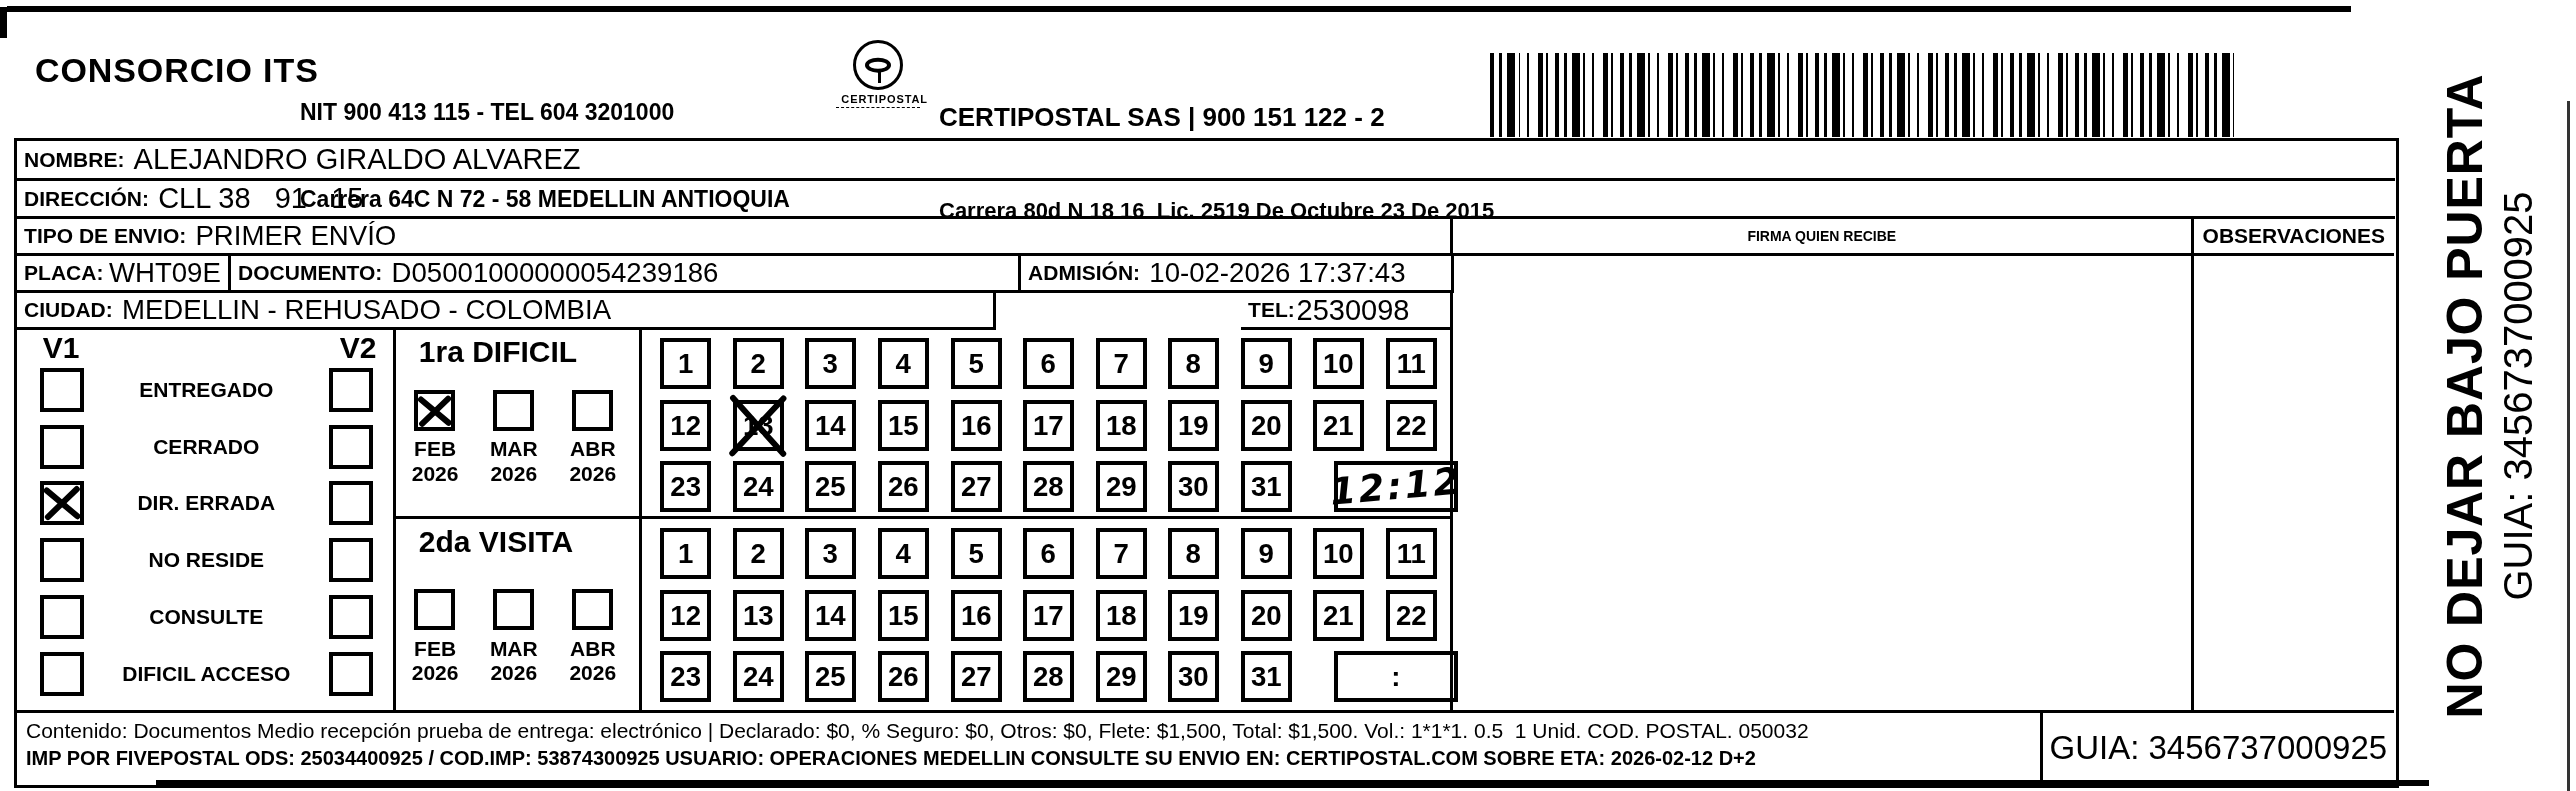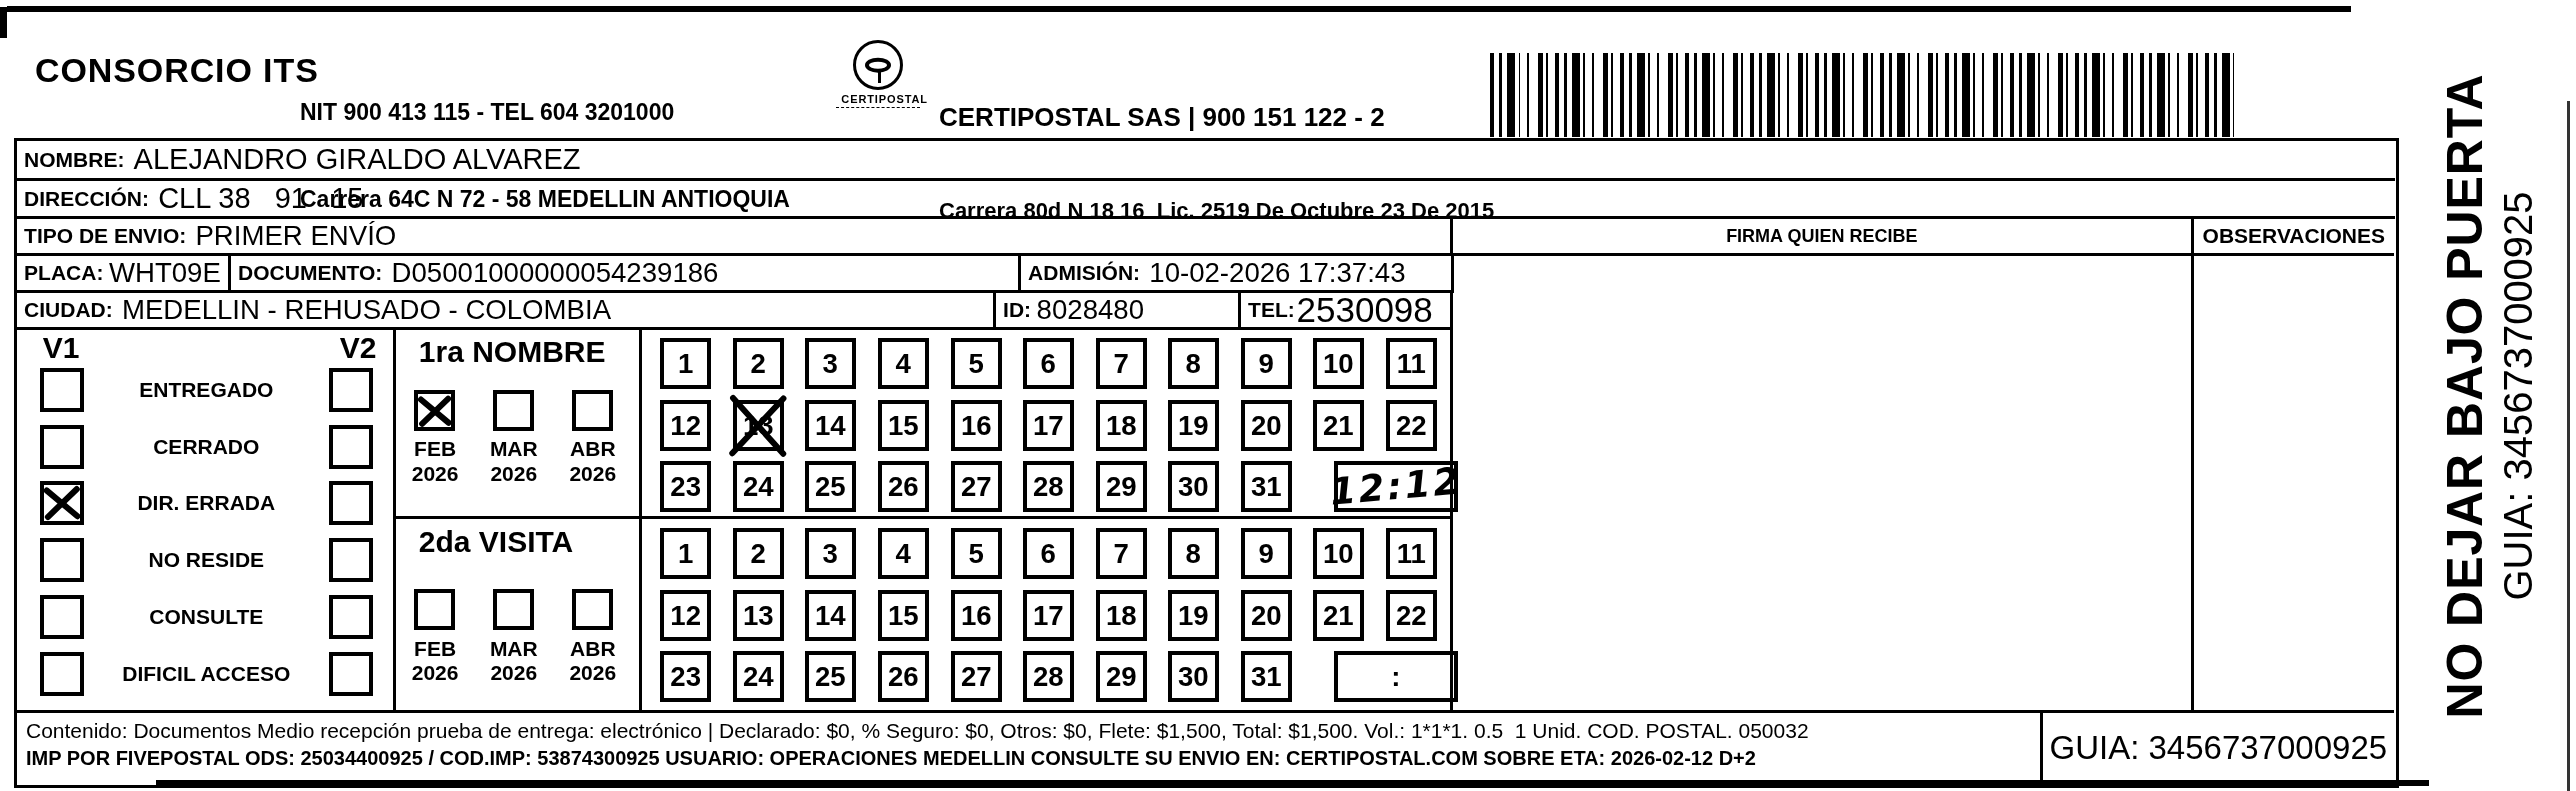--- a/index.html
+++ b/index.html
@@ -39,21 +39,21 @@
   .form { position: absolute; left: 13.8px; top: 138px; width: 2385px; height: 650px; border: 3.7px solid #000; }
   .cell { position: absolute; }
   .bb { border-bottom: 3.7px solid #000; }
   .br { border-right: 3.7px solid #000; }
   .bt { border-top: 3.7px solid #000; }
   .bl { border-left: 3.7px solid #000; }
   .frow { display: flex; align-items: center; padding-left: 7.3px; gap: 9.2px; }
   .lbl { font-weight: bold; font-size: 21px; white-space: pre; }
   .val { font-size: 27.6px; white-space: pre; }
   .val-lg { font-size: 29px; white-space: pre; }
-  .hdr-cell { display: flex; align-items: center; justify-content: center; font-weight: bold; font-size: 18px; }
+  .hdr-cell { display: flex; align-items: center; justify-content: center; font-weight: bold; font-size: 14px; }
 
   
   .vhdr { position: absolute; top: 1.8px; font-size: 30px; font-weight: bold; }
   .status-row { position: absolute; left: 0; width: 379px; height: 44px; }
   .status-label { position: absolute; left: 73px; right: 73px; text-align: center; line-height: 44px; font-size: 21px; font-weight: bold; }
   .chk { position: absolute; width: 44px; height: 44px; border: 4.6px solid #000; }
   .chk-m { position: absolute; width: 41px; height: 41px; border: 4.6px solid #000; top: 0; }
 
   
   .visita-title { position: absolute; left: 23px; top: 5.5px; font-size: 30px; font-weight: bold; white-space: pre; }
@@ -153,27 +153,23 @@
     </div>
     <div class="cell frow bb br" style="left:1004px; top:115px; width:433px; height:37px;">
       <span class="lbl">ADMISIÓN:</span>
       <span class="val">10-02-2026 17:37:43</span>
     </div>
 
     <div class="cell frow bb br" style="left:0; top:152px; width:979px; height:37px;">
       <span class="lbl">CIUDAD:</span>
       <span class="val">MEDELLIN - REHUSADO - COLOMBIA</span>
     </div>
-    <div class="cell frow bb br" style="left:979px; top:152px; width:245px; height:37px; gap:5.5px;">
-      <span class="lbl">ID:</span>
-      <span class="val">8028480</span>
-    </div>
     <div class="cell frow bb br" style="left:1224px; top:152px; width:212px; height:37px; gap:1.8px;">
       <span class="lbl">TEL:</span>
-      <span class="val" style="font-size:35px;">2530098</span>
+      <span class="val" style="font-size:29px;">2530098</span>
     </div>
 
     <div class="cell br" style="left:1436px; top:115px; width:741px; height:455px;"></div>
     <div class="cell" style="left:2177px; top:115px; width:200px; height:455px;"></div>
 
     <div class="cell br" style="left:0; top:188px; width:379px; height:381px;">
       <div class="vhdr" style="left:26px;">V1</div>
       <div class="vhdr" style="left:323px;">V2</div>
       <div>
           <div class="status-row" style="top: 39px;">
@@ -205,21 +201,21 @@
           </div>
           <div class="status-row" style="top: 323px;">
             <div class="chk" style="left: 23px; top: 0px;"></div>
             <div class="status-label">DIFICIL ACCESO</div>
             <div class="chk" style="left: 312px; top: 0px;"></div>
           </div>
         </div>
     </div>
 
     <div class="cell bb br" style="left:379px; top:188px; width:246px; height:190px;">
-      <div class="visita-title">1ra NOMBRE</div>
+      <div class="visita-title">1ra DIFICIL</div>
       <div>
           <div class="chk-m" style="left: 18.4px; top: 61px;">
             <div class="xmark"></div>
           </div>
           <div class="month-label" style="left: 7.3px; top: 108px;">FEB</div>
           <div class="month-year" style="left: 7.3px; top: 133px;">2026</div>
           <div class="chk-m" style="left: 97px; top: 61px;"></div>
           <div class="month-label" style="left: 86px; top: 108px;">MAR</div>
           <div class="month-year" style="left: 86px; top: 133px;">2026</div>
           <div class="chk-m" style="left: 176px; top: 61px;"></div>

